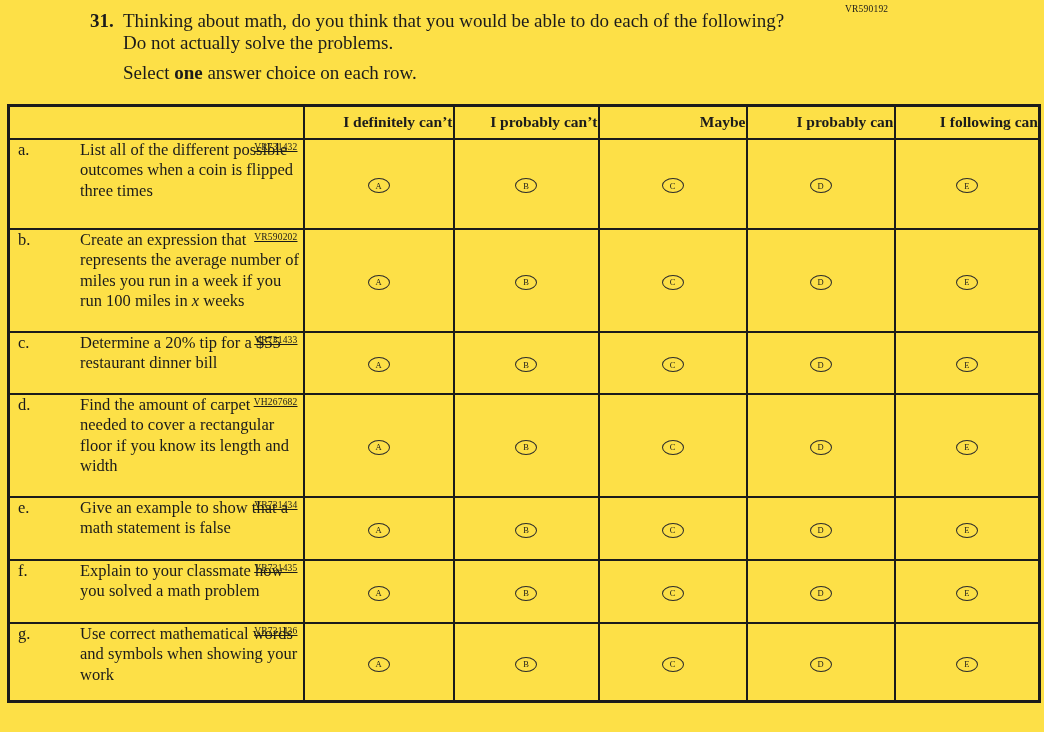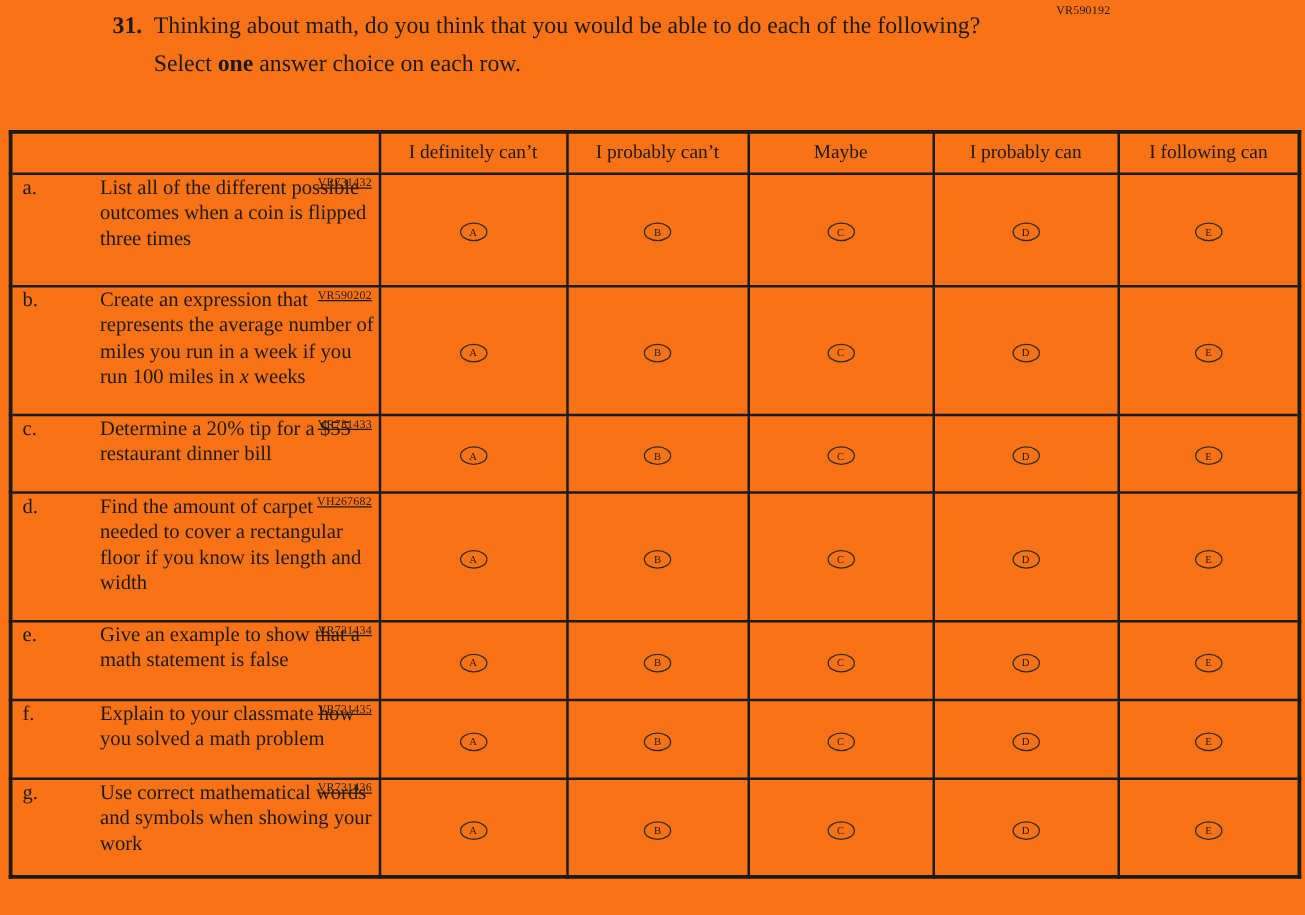--- a/index.html
+++ b/index.html
@@ -1,20 +1,20 @@
 <!DOCTYPE html>
 <html><head>
 <meta charset="utf-8">
 <style>
   html, body { margin: 0; padding: 0; background: #ffffff; }
   .page {
     position: relative;
     width: 1044px;
     height: 732px;
-    background: #f97316;
+    background: #fde047;
     font-family: "Liberation Serif", "DejaVu Serif", serif;
     color: #1b1b1b;
     overflow: hidden;
   }
   .top-code {
     position: absolute;
     left: 845px;
     top: 4px;
     font-size: 9.5px;
     letter-spacing: 0.2px;
@@ -47,23 +47,23 @@
     border: 3px solid #1b1b1b;
     font-size: 16.5px;
   }
   table.matrix th, table.matrix td {
     border: 2px solid #1b1b1b;
     padding: 0;
   }
   thead th {
     height: 26px;
     border-bottom: 7px double #1b1b1b;
-    font-weight: normal;
+    font-weight: bold;
     font-size: 15.5px;
-    text-align: center;
+    text-align: right;
     vertical-align: middle;
   }
   td.qcell {
     position: relative;
     vertical-align: top;
     padding: 15px 4px 4px 10px;
   }
   .vr-code {
     position: absolute;
     top: 2px;
@@ -104,20 +104,21 @@
 <body>
 
 <div class="page">
 
   <div class="top-code">VR590192</div>
 
   <div class="question-block">
     <div class="q-number">31.</div>
     <div>
       <span class="q-line">Thinking about math, do you think that you would be able to do each of the following?</span>
+      <span class="q-line">Do not actually solve the problems.</span>
       <div class="q-instruction"><span>Select </span><b>one</b><span> answer choice on each row.</span></div>
     </div>
   </div>
 
   <table class="matrix">
     <colgroup>
       <col style="width:295px">
         <col style="width:150px">
         <col style="width:145px">
         <col style="width:148px">

